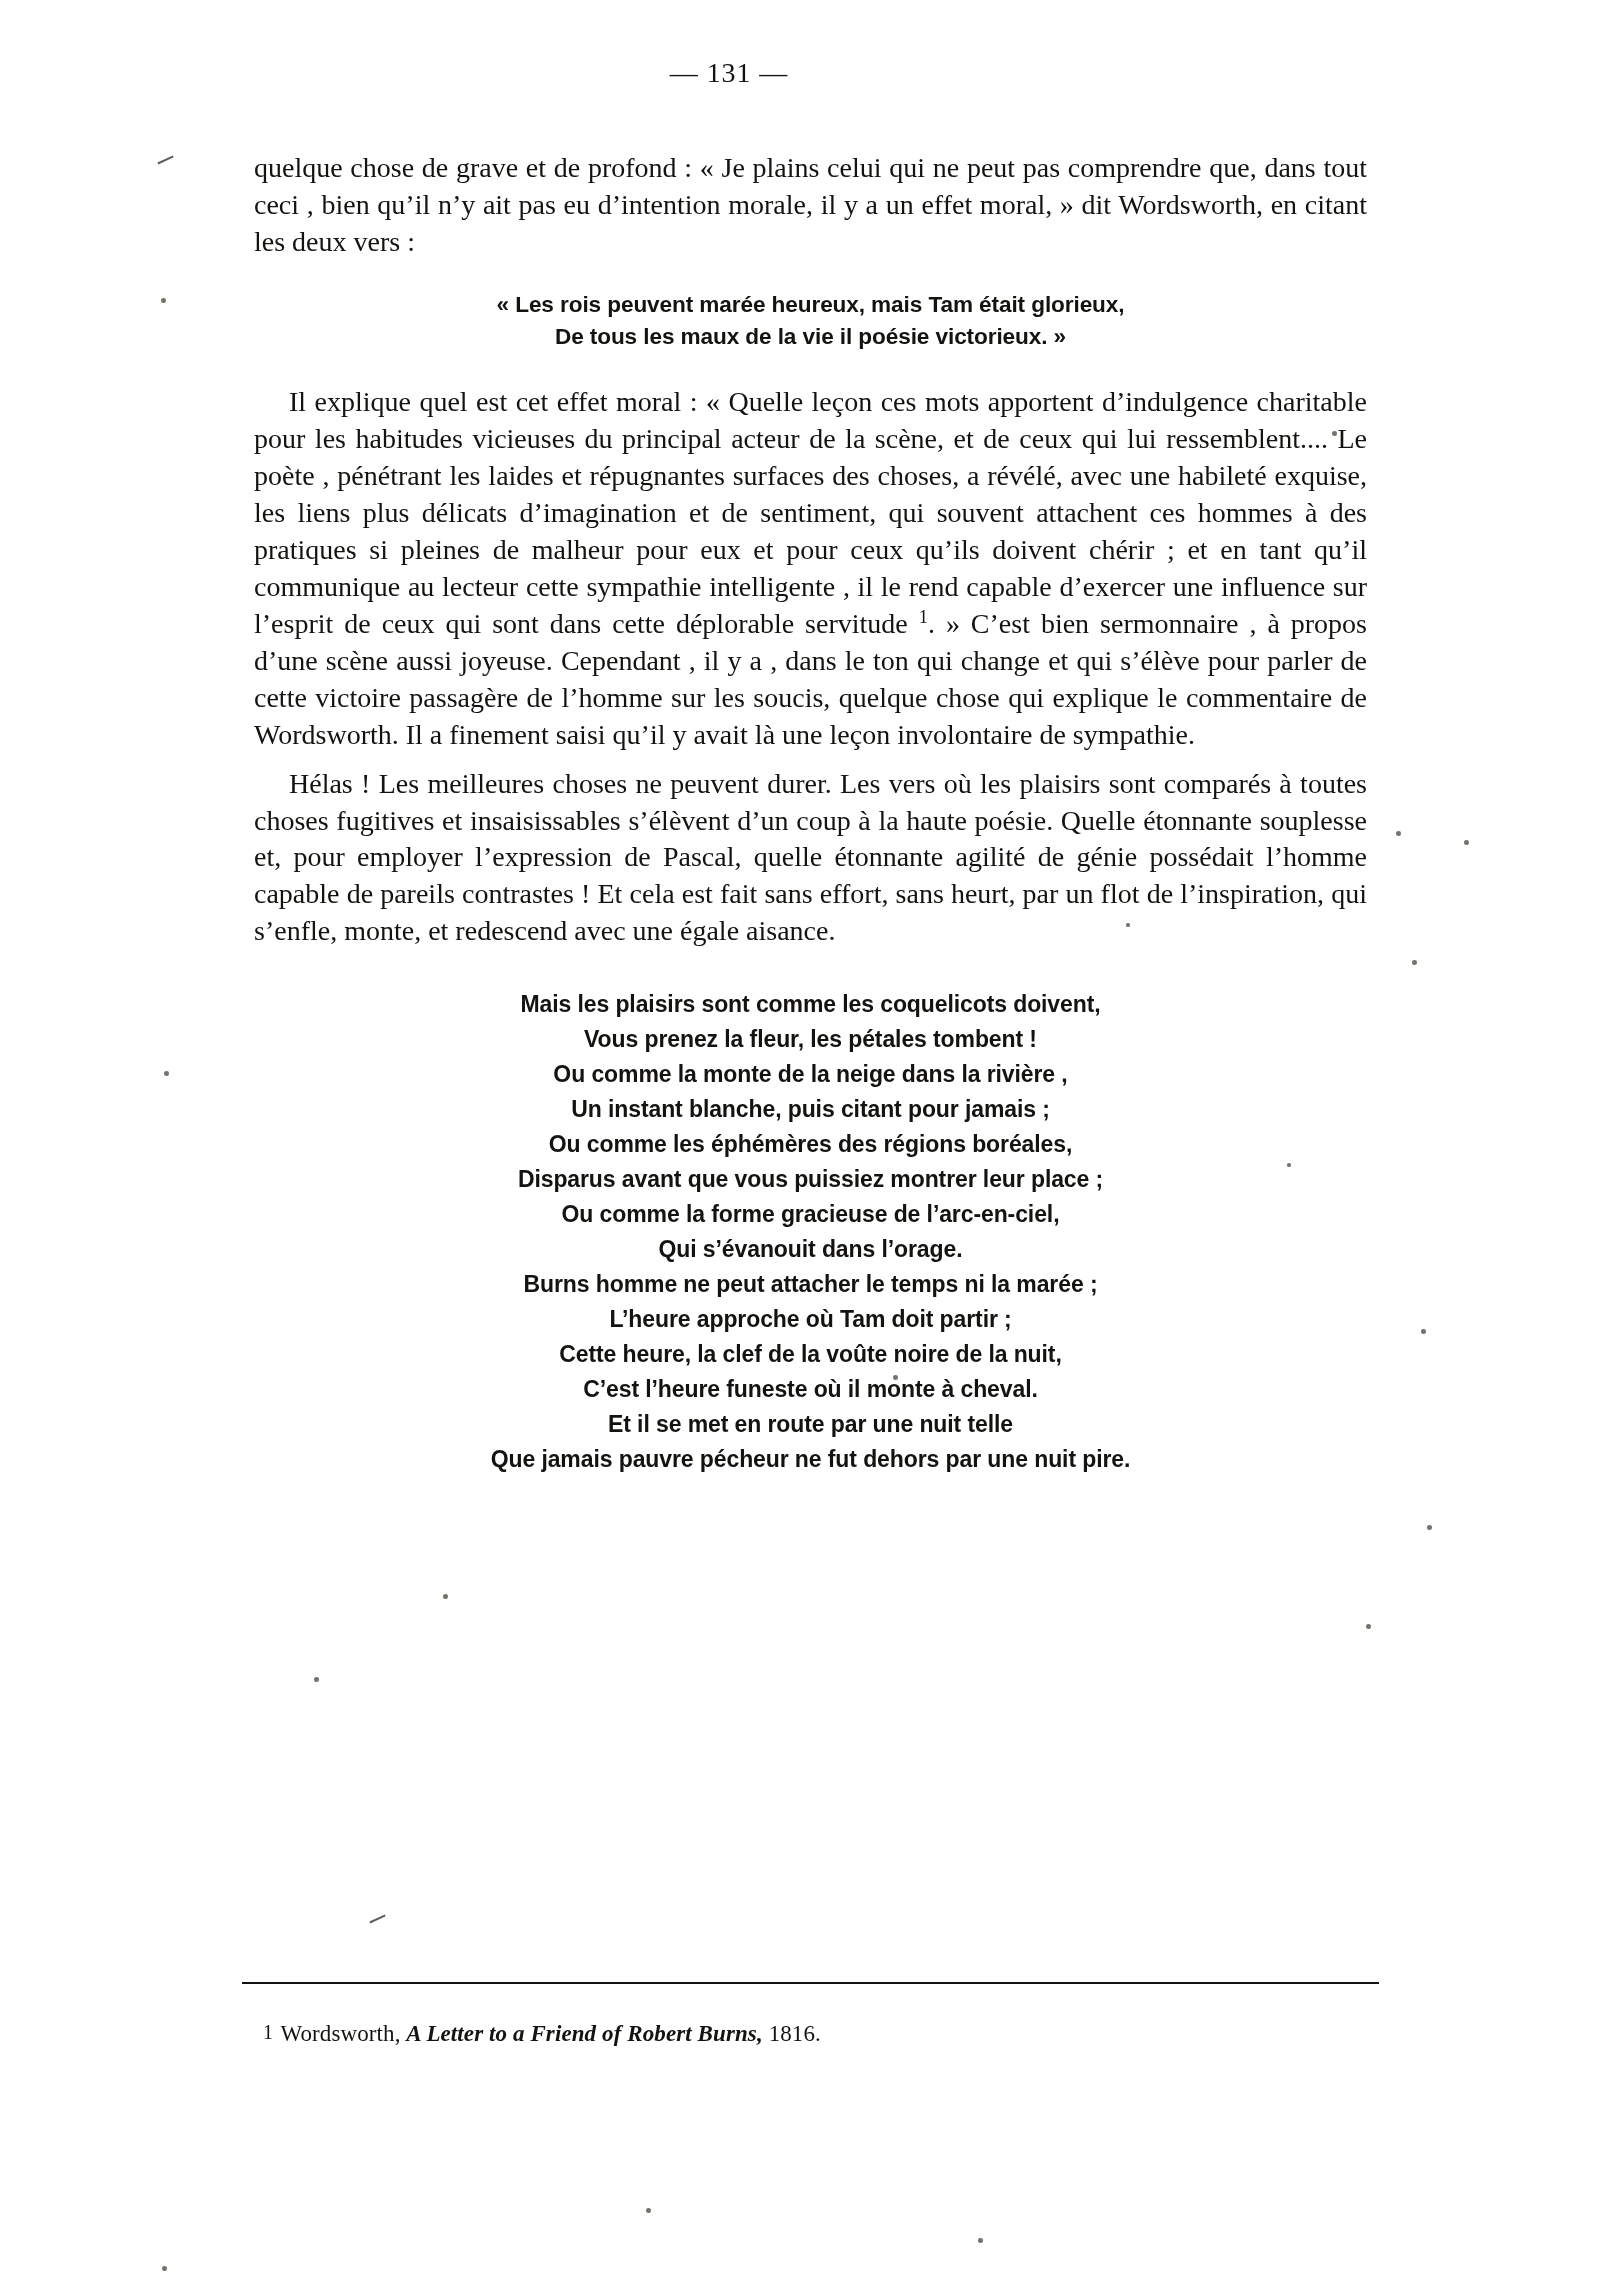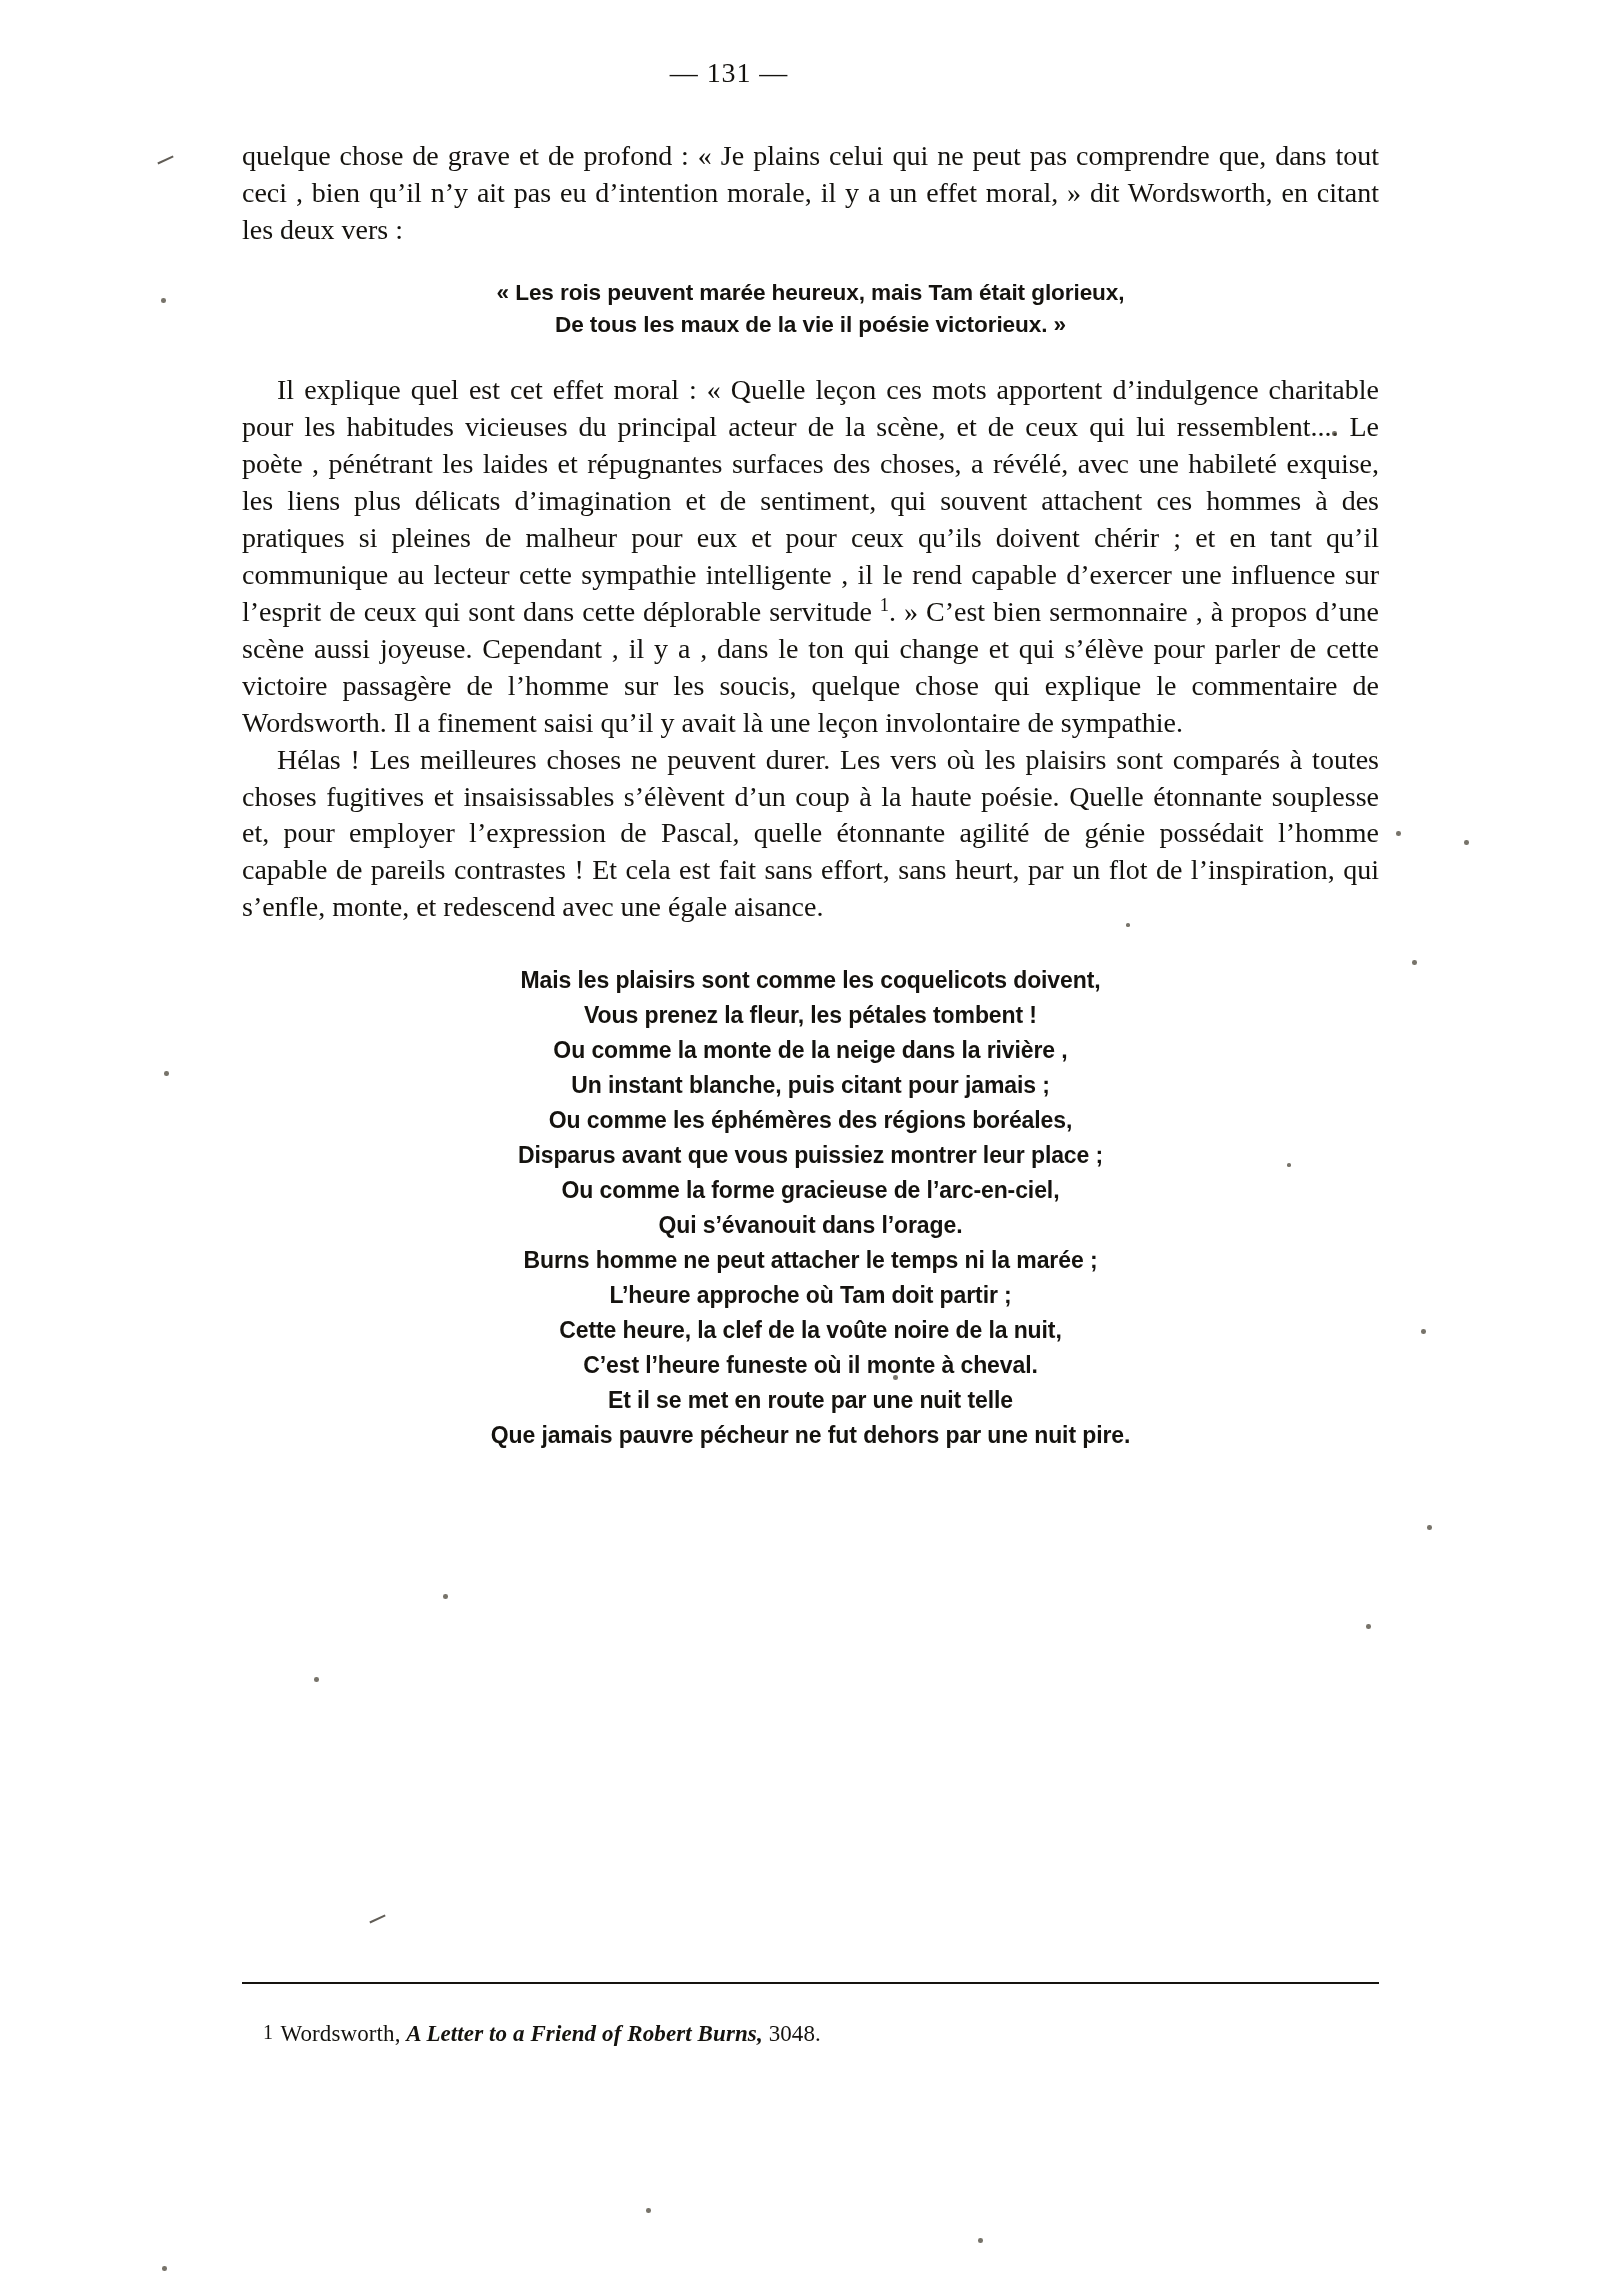--- a/index.html
+++ b/index.html
@@ -31,21 +31,21 @@
     font-family: "Liberation Serif", serif;
     letter-spacing: 0.9px;
   }
   .content {
     position: absolute;
     top: 138px;
     left: 242px;
     width: 1137px;
   }
   p.body-text {
-    margin: 0;
+    margin: 12px;
     font-size: 28px;
     line-height: 1.32;
     text-align: justify;
     text-justify: inter-word;
     font-family: "Liberation Serif", serif;
   }
   p.body-text.first {
     text-indent: 0;
   }
   p.body-text.indented {
@@ -152,21 +152,21 @@
       <span class="vline">C’est l’heure funeste où il monte à cheval.</span>
       <span class="vline">Et il se met en route par une nuit telle</span>
       <span class="vline">Que jamais pauvre pécheur ne fut dehors par une nuit pire.</span>
     </div>
 
   </div>
 
   <hr class="rule" style="top: 1982px;">
 
   <div class="footnote" style="top: 2021px;">
-    <span class="fn-marker">1</span><span>Wordsworth,</span> <i>A Letter to a Friend of Robert Burns,</i> <span>3048.</span>
+    <span class="fn-marker">1</span><span>Wordsworth,</span> <i>A Letter to a Friend of Robert Burns,</i> <span>1816.</span>
   </div>
 
   <span class="tick" style="left:157px; top:159px;"></span>
   <span class="tick" style="left:369px; top:1918px;"></span>
   <span class="speck" style="left:161px; top:298px; width:4.6px; height:4.6px;"></span>
   <span class="speck" style="left:1332px; top:431px; width:4.6px; height:4.6px;"></span>
   <span class="speck" style="left:1396px; top:831px; width:4.6px; height:4.6px;"></span>
   <span class="speck" style="left:1464px; top:840px; width:4.6px; height:4.6px;"></span>
   <span class="speck" style="left:1412px; top:960px; width:4.6px; height:4.6px;"></span>
   <span class="speck" style="left:1126px; top:923px; width:3.7px; height:3.7px;"></span>

